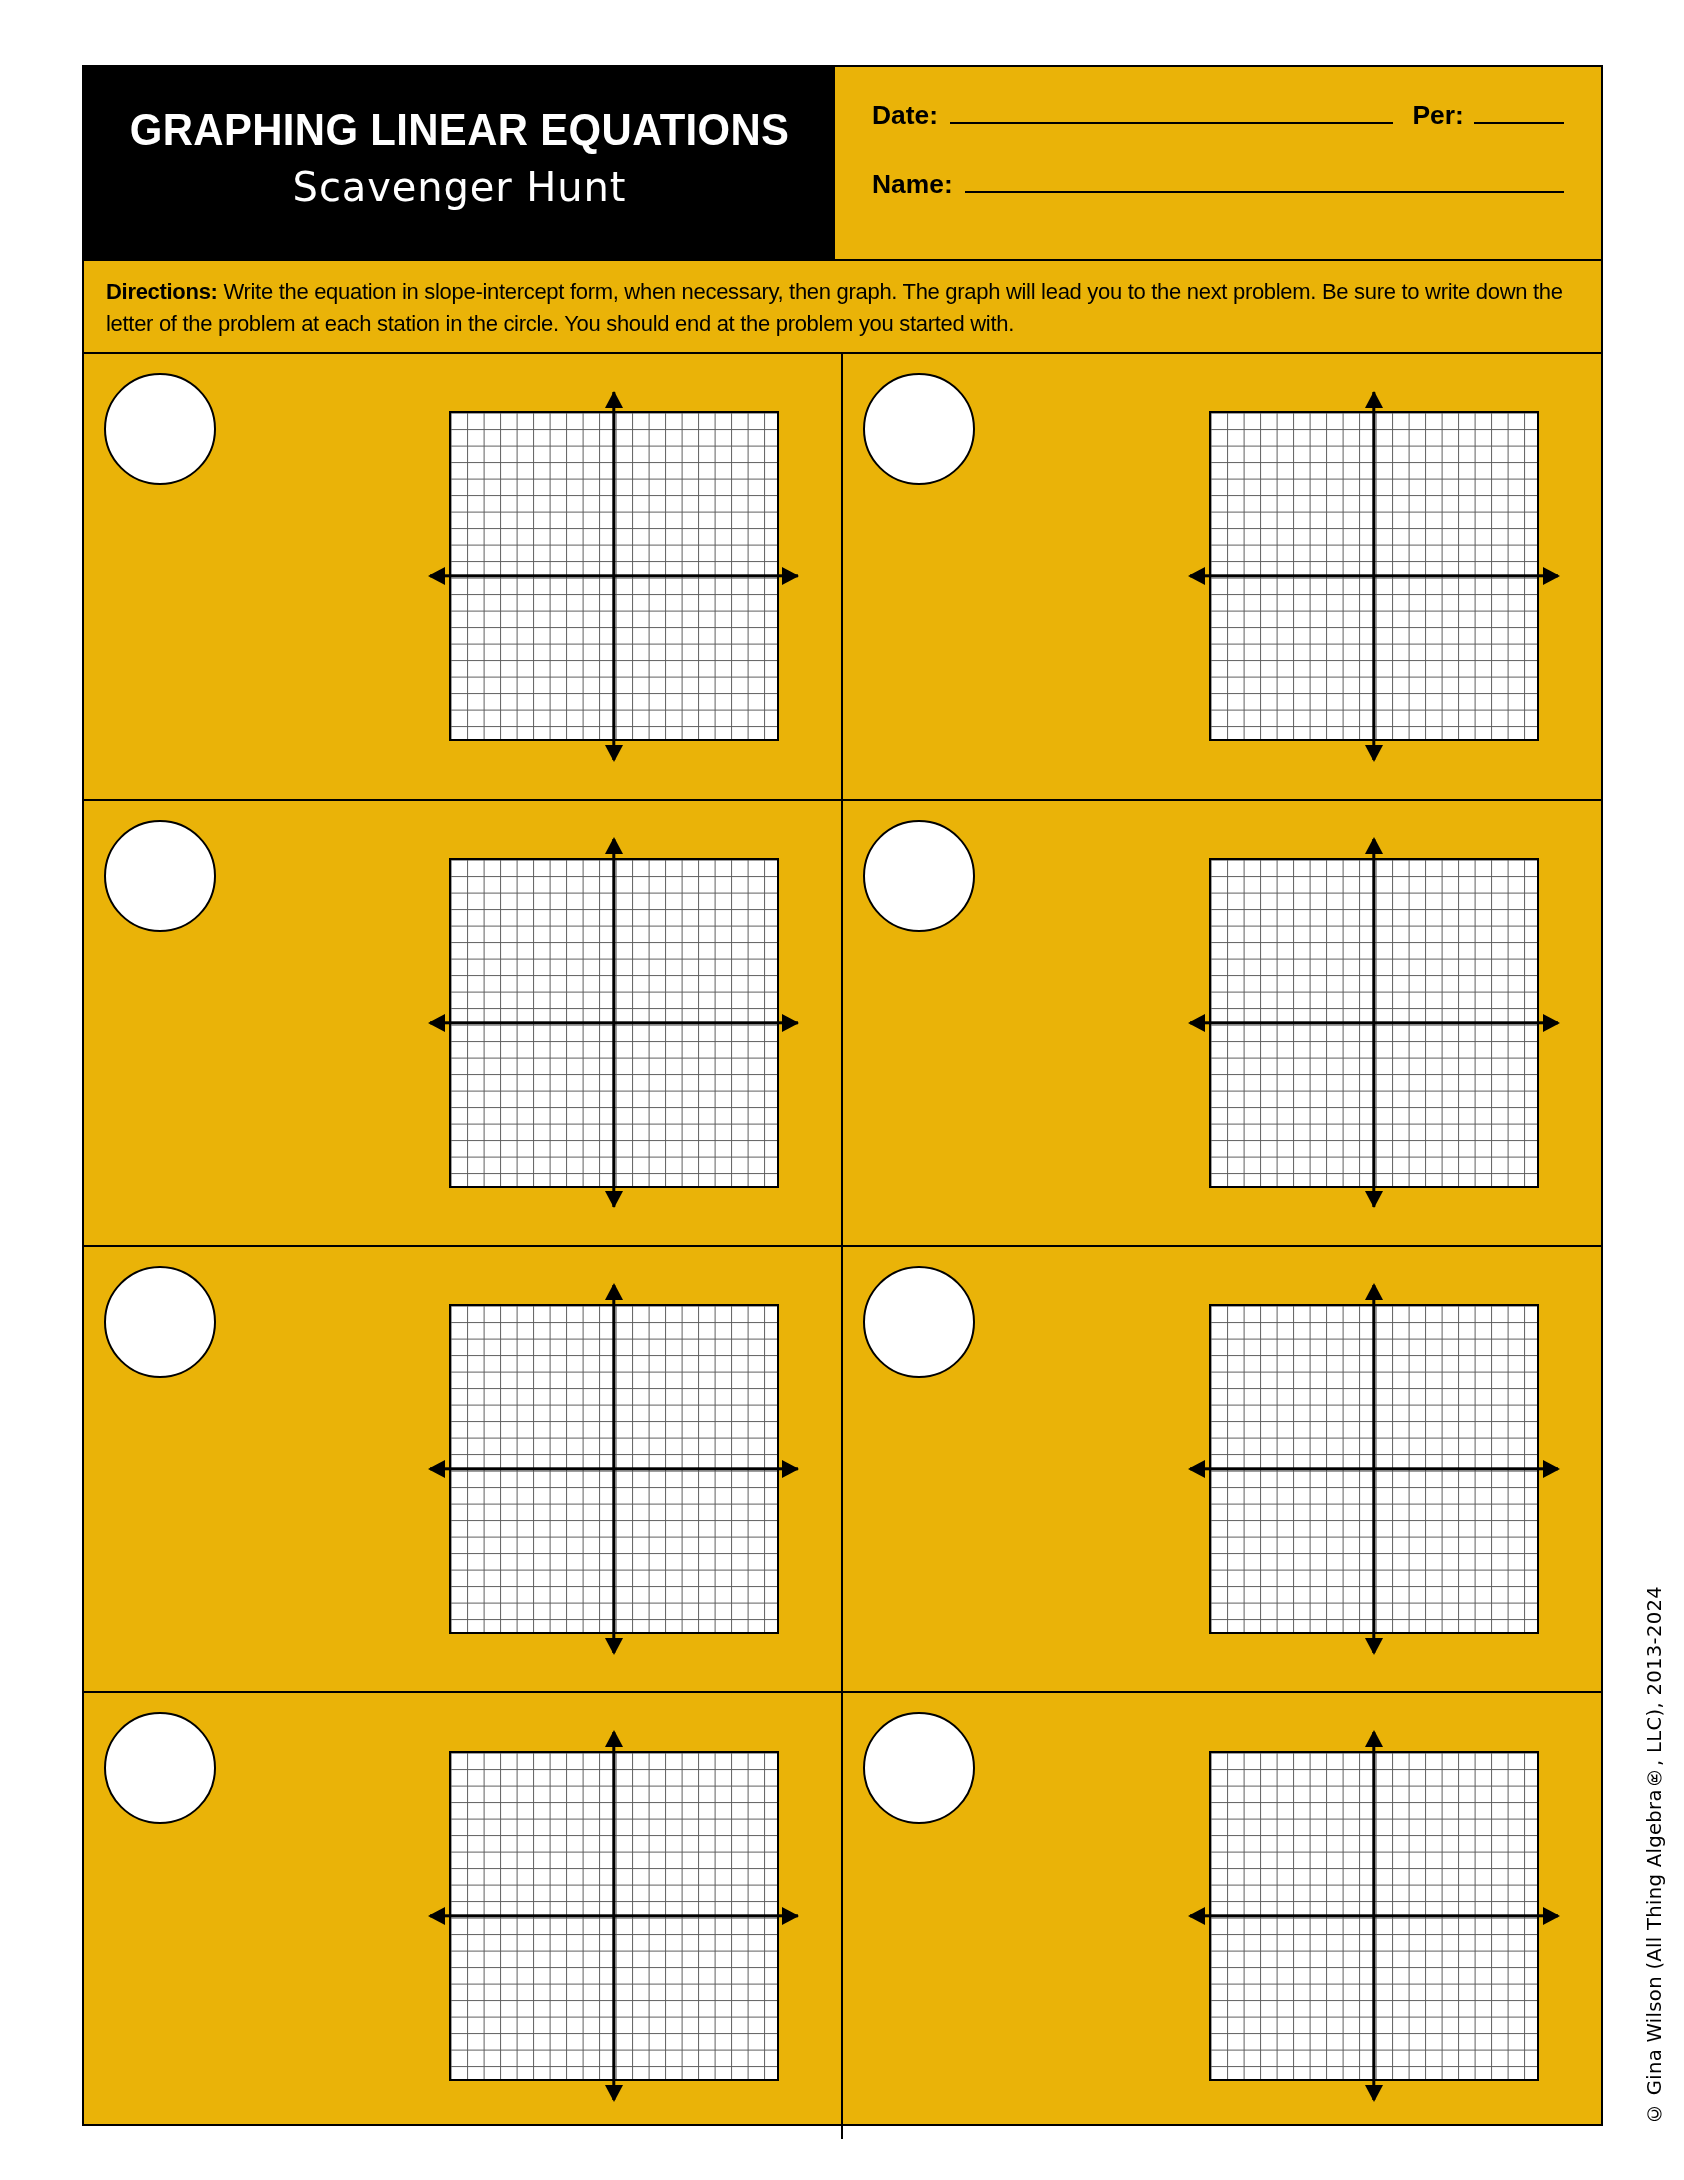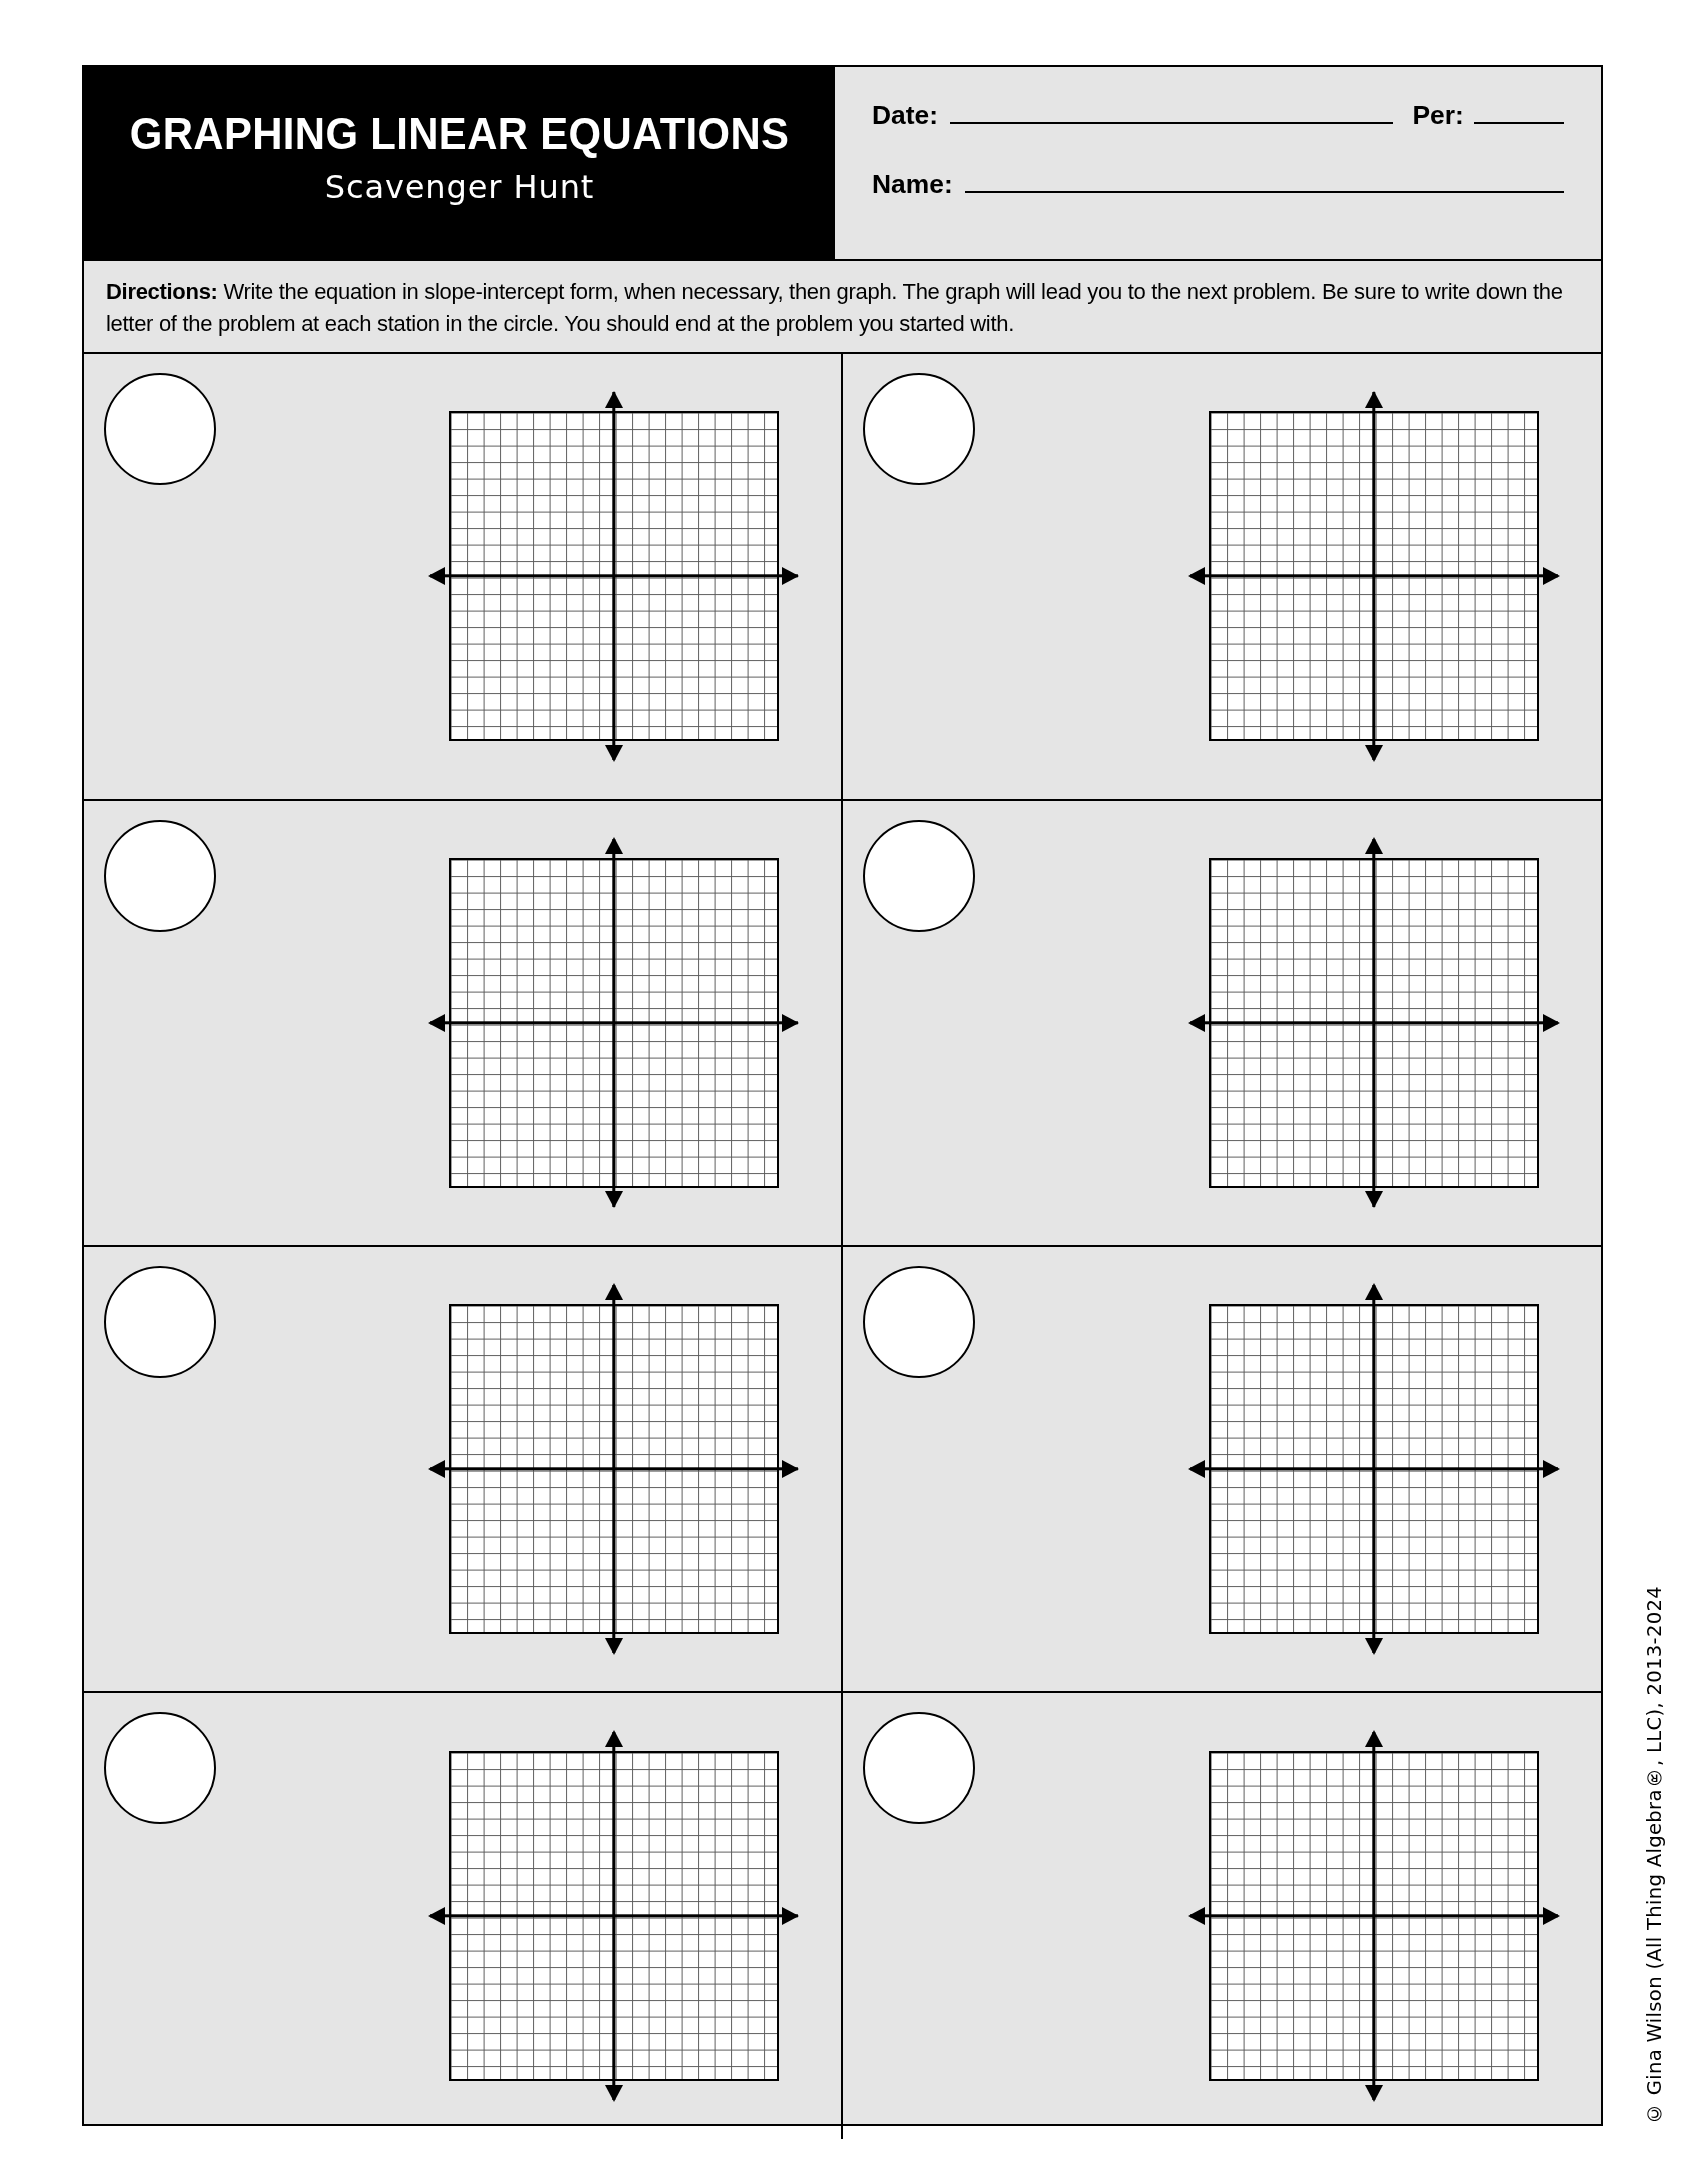--- a/index.html
+++ b/index.html
@@ -24,21 +24,21 @@
     background: #fff;
   }
 
   .sheet {
     position: absolute;
     left: 82px;
     top: 65px;
     width: 1521px;
     height: 2061px;
     border: 2.6px solid #000;
-    background: #e5e5e5;
+    background: #eab308;
   }
 
   
   .header {
     display: flex;
     height: 194px;
     border-bottom: 2.6px solid #000;
   }
   .title-block {
     width: 751px;
@@ -54,21 +54,21 @@
     font-family: "Liberation Sans", sans-serif;
     font-weight: bold;
     font-size: 45px;
     letter-spacing: 0.4px;
     line-height: 1.0;
     transform: scaleX(0.93);
     white-space: nowrap;
   }
   .title-sub {
     font-family: "DejaVu Sans", sans-serif;
-    font-size: 32px;
+    font-size: 40px;
     font-weight: normal;
     margin-top: 12px;
     letter-spacing: 0.9px;
   }
 
   .name-block {
     flex: 1;
     padding: 31px 37px 0 37px;
     position: relative;
   }

